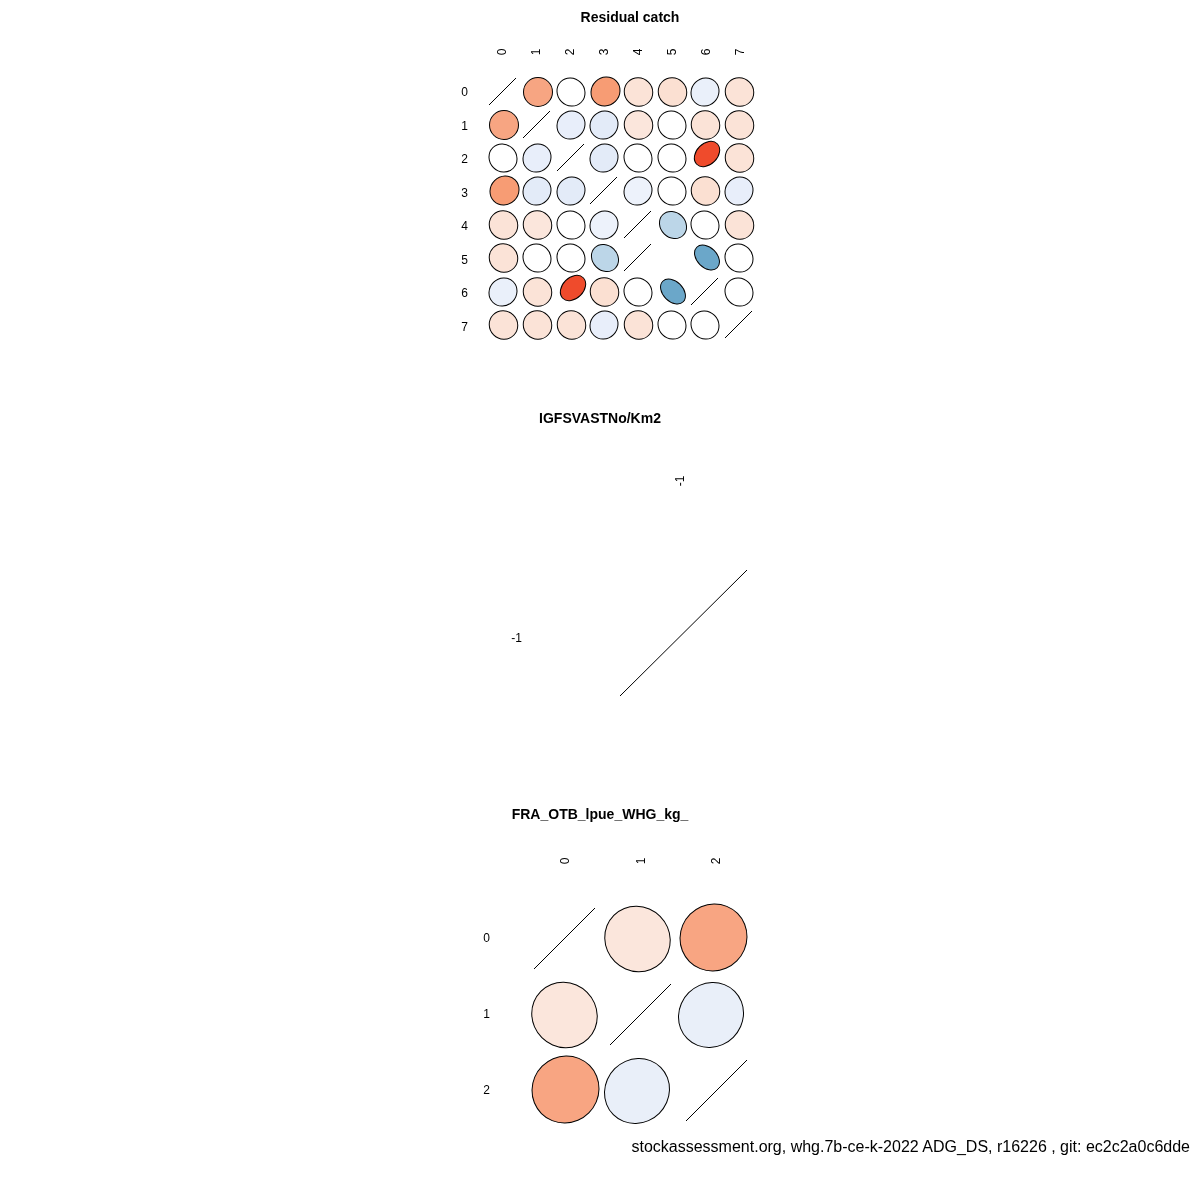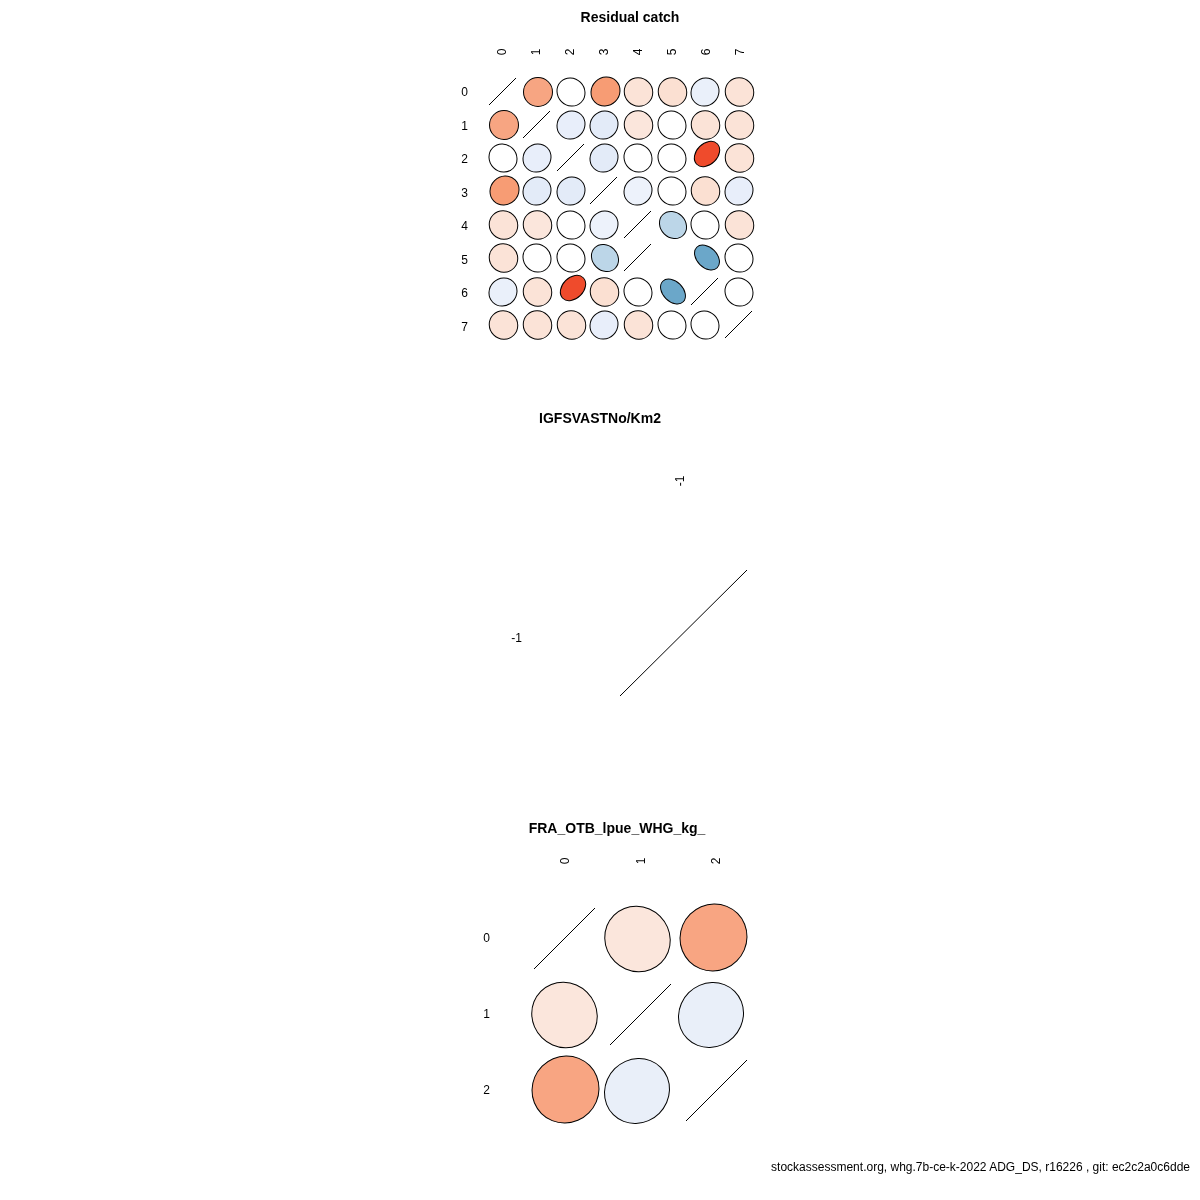--- a/index.html
+++ b/index.html
@@ -49,22 +49,22 @@
     transform-origin: center center;
     transform: rotate(-90deg);
     text-align: center;
   }
   .row-label {
     text-align: right;
   }
   .footer {
     position: absolute;
     right: 10px;
-    bottom: 26px;
-    font-size: 12px;
+    bottom: 44px;
+    font-size: 16px;
     color: #000000;
     white-space: nowrap;
   }
 </style>
 </head>
 <body>
 
 <div class="panel" style="left:0; top:0; width:1200px; height:380px;">
 
   <div class="panel-title" style="left:460px; top:9px; width:340px;">Residual catch</div>
@@ -188,21 +188,21 @@
 
   <div class="matrix" style="left:610px; top:165px; width:145px; height:140px;">
     <svg class="diag-line" style="left:0px; top:0px;" width="145" height="140">
       <line x1="10" y1="131" x2="137" y2="5" stroke="#000" stroke-width="1"></line>
     </svg>
   </div>
 </div>
 
 <div class="panel" style="left:0; top:795px; width:1200px; height:360px;">
 
-  <div class="panel-title" style="left:447px; top:11px; width:340px;margin-top:14px;">FRA_OTB_lpue_WHG_kg_</div>
+  <div class="panel-title" style="left:430px; top:11px; width:340px;">FRA_OTB_lpue_WHG_kg_</div>
 
   <div class="axis-label col-label" style="left:551px; top:59px; width:28px;">0</div>
   <div class="axis-label col-label" style="left:627px; top:59px; width:28px;">1</div>
   <div class="axis-label col-label" style="left:702px; top:59px; width:28px;">2</div>
 
   <div class="axis-label row-label" style="left:462px; top:136px; width:28px;">0</div>
   <div class="axis-label row-label" style="left:462px; top:212px; width:28px;">1</div>
   <div class="axis-label row-label" style="left:462px; top:288px; width:28px;">2</div>
 
   <div class="matrix" style="left:527px; top:106px; width:228px; height:230px;">

